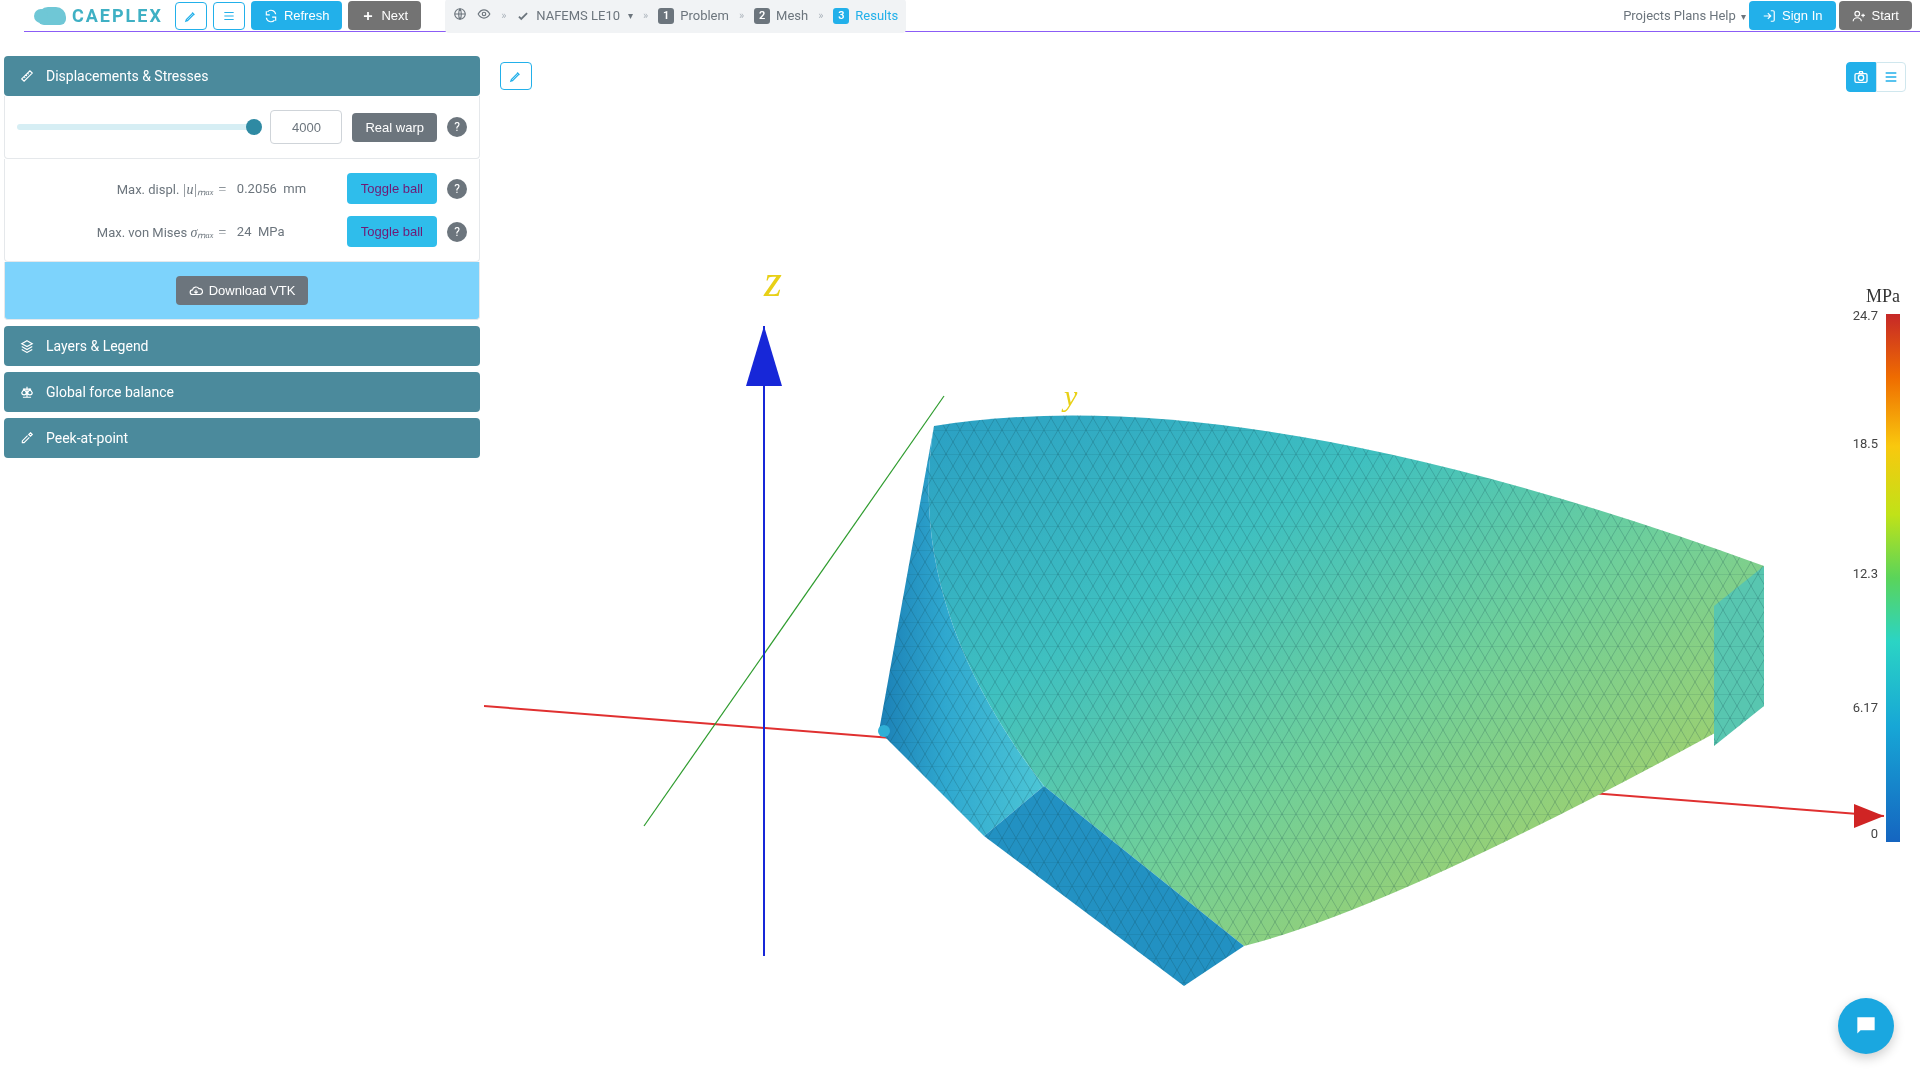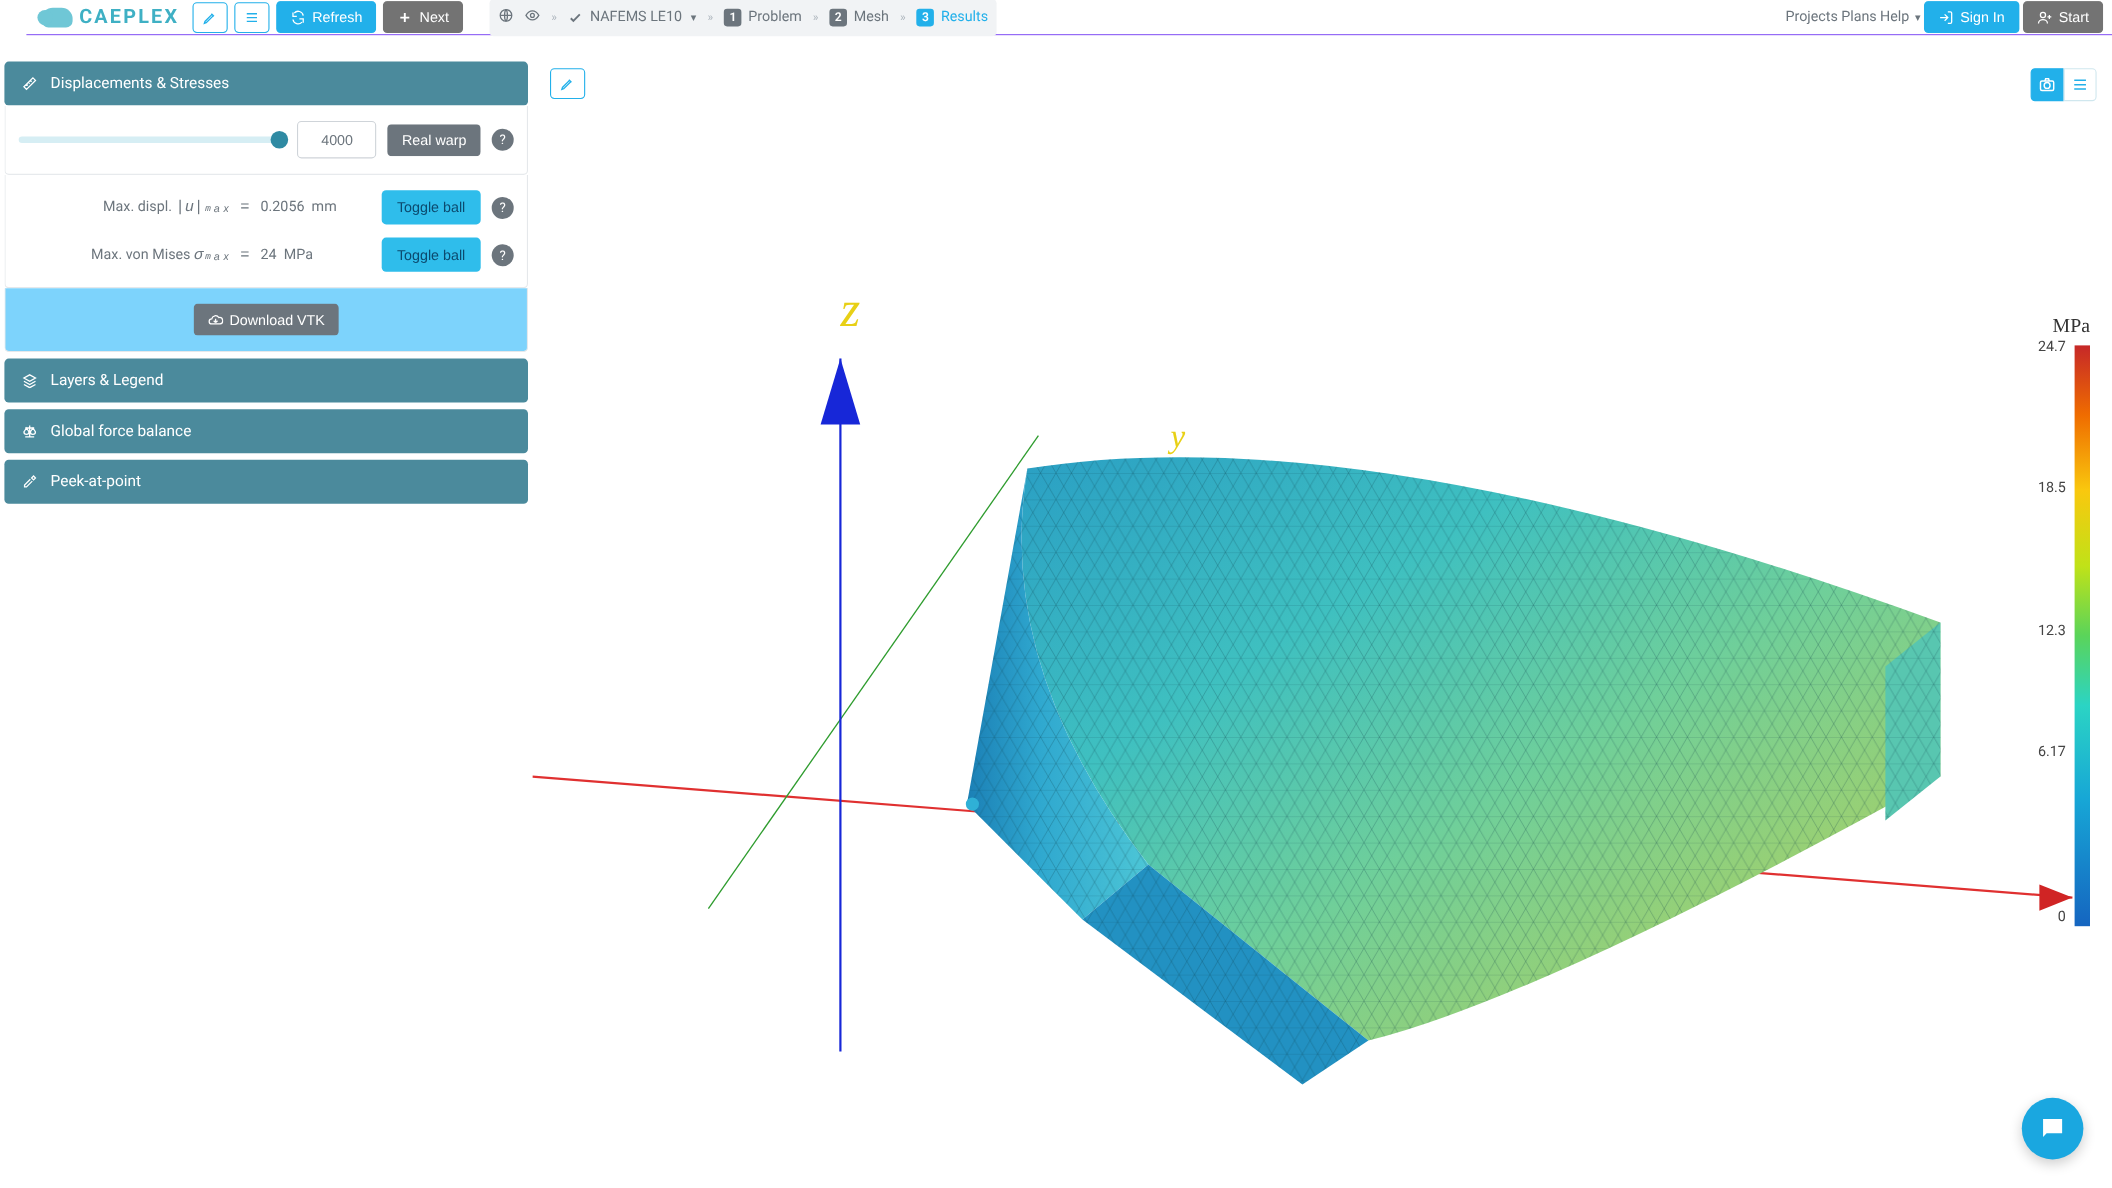--- a/index.html
+++ b/index.html
@@ -32,22 +32,22 @@
 .panel-body { border: 1px solid #e5e8eb; border-top: none; border-radius: 0 0 4px 4px; padding: 14px 12px; background: #fff; }
 .panel-body.footer { background: #7dd3fc; padding: 14px 12px; }
 .row { display: flex; align-items: center; gap: 10px; margin-bottom: 12px; }
 .row:last-child { margin-bottom: 0; }
 .slider { flex: 1; height: 6px; background: #d6eef4; border-radius: 3px; position: relative; }
 .slider-thumb { position: absolute; right: -2px; top: -5px; width: 16px; height: 16px; border-radius: 50%; background: #2f8aa3; }
 .num-input { width: 72px; height: 34px; border: 1px solid #cfd4d9; border-radius: 4px; padding: 0 8px; text-align: center; font-size: 13px; color: #6c757d; }
 .help { width: 20px; height: 20px; border-radius: 50%; background: #6c757d; color: #fff; display:flex; align-items:center; justify-content:center; font-size: 12px; }
 .label-right { text-align: right; color: #6c757d; }
 .val-col { width: 100px; text-align: left; color: #6c757d; }
-.math { font-family: Liberation Mono, monospace; font-style: italic; font-size: 14px; }
-.toggle-btn { background: #2fbdeb; color:#0c4a6e; border:none; border-radius:4px; padding: 8px 14px; font-size:13px;text-align:right; }
+.math { font-family: Liberation Serif, serif; font-style: italic; font-size: 14px; }
+.toggle-btn { background: #2fbdeb; color:#701a75; border:none; border-radius:4px; padding: 8px 14px; font-size:13px;text-align:right; }
 
 
 .canvas-area { position: absolute; left: 484px; top: 46px; right: 0; bottom: 0; background: #fff; }
 .canvas-edit { position: absolute; left: 16px; top: 16px; }
 .canvas-tools { position: absolute; right: 14px; top: 16px; display: flex; gap: 0; }
 .tool-btn { width: 30px; height: 30px; display:flex; align-items:center; justify-content:center; border:1px solid #d0e7ee; background:#fff; color:#22b0ea; }
 .tool-btn.filled { background:#22b0ea; color:#fff; border-color:#22b0ea; }
 .tool-btn:first-child { border-radius: 4px 0 0 4px; }
 .tool-btn:last-child { border-radius: 0 4px 4px 0; }
 
@@ -289,21 +289,21 @@
     <circle cx="400" cy="685" r="6" fill="#2fb0d6"></circle>
   </svg>
 
   <div class="legend">
     <div class="legend-unit">MPa</div>
     <div class="legend-bar"></div>
     <div class="legend-ticks">
       <div style="top:0">24.7</div>
       <div style="top:128px">18.5</div>
       <div style="top:258px">12.3</div>
-      <div style="top:368px">6.17</div>
+      <div style="top:392px">6.17</div>
       <div style="top:518px">0</div>
     </div>
   </div>
 </div>
 
 <div class="chat-bubble">
   <svg viewBox="0 0 24 24">
       <path d="M4 4h16v12H7l-3 3V4z"></path>
     </svg>
 </div>

